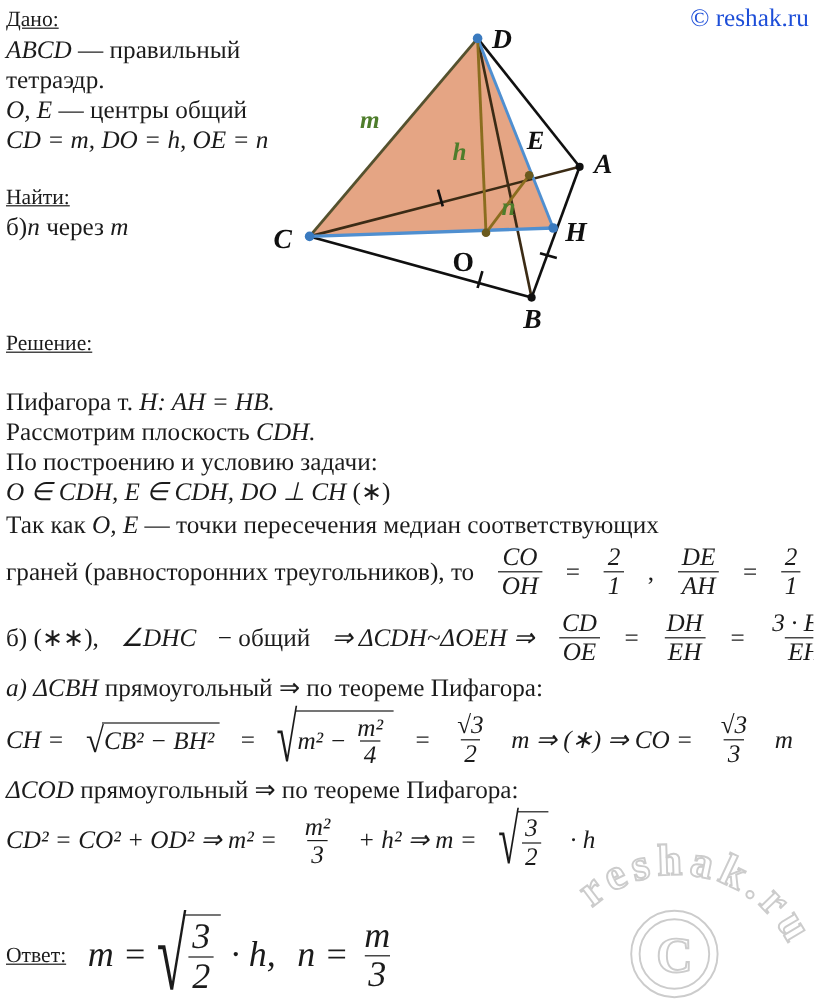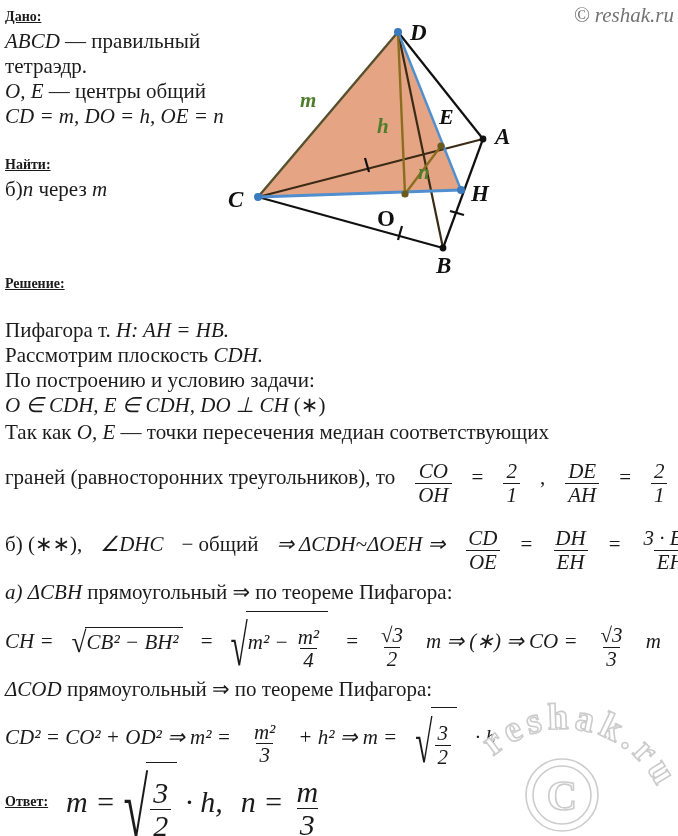--- a/index.html
+++ b/index.html
@@ -1,27 +1,27 @@
 <!DOCTYPE html>
 <html><head>
 <meta charset="utf-8">
 <style>
   html,body{margin:0;padding:0;background:#ffffff;}
   .page{position:relative;width:678px;height:836px;background:#fff;overflow:hidden;
         font-family:"Liberation Serif", serif;color:#1b1b1b;font-size:21px;}
   .abs{position:absolute;}
   .u{text-decoration:underline;}
-  .hd{font-size:14px;font-weight:bold;}
+  .hd{font-size:18px;}
   .i{font-style:italic;}
   .ln{line-height:25px;}
   
   .frac{display:inline-flex;flex-direction:column;align-items:center;line-height:1.08;
         font-style:italic;margin:0 2px;vertical-align:middle;}
   .frac .den{border-top:1.6px solid #1b1b1b;padding:0 3px;}
-  .frac .num{padding:0 3px;margin-top:12px;}
+  .frac .num{padding:0 3px;}
   
   .sqrt{display:inline-flex;align-items:flex-end;}
   .rsign{display:block;line-height:0.85;margin-right:-2px;font-style:normal;}
   .rbody{border-top:1.7px solid #1b1b1b;display:inline-flex;align-items:center;
          padding:2px 4px 0 2px;font-style:italic;gap:4px;}
   .sq1 .rsign{font-size:1.3em;transform:scaleY(1.08);transform-origin:50% 95%;}
   .sq2 .rsign{font-size:1.5em;transform:scaleY(1.85);transform-origin:50% 97%;}
   
   .fm{display:flex;align-items:center;gap:18px;white-space:nowrap;}
   .solution{position:absolute;left:5px;top:276px;width:670px;}
@@ -31,21 +31,21 @@
   .answer .big{font-size:30px;}
   .answer .fm{gap:8px;}
   svg text{font-family:"Liberation Serif", serif;}
 </style>
 </head>
 <body>
 
 <div class="page">
 
   <div class="copyright">
-    <span style="color:#737373;font-style:italic;">© reshak.ru</span>
+    <span style="color:#1d4ed8;">© reshak.ru</span>
   </div>
 
   <div class="abs" style="left:5px;top:4px;width:225px;">
     <div class="hd u ln">Дано:</div>
     <div class="ln"><span class="i">ABCD</span><span> — правильный</span></div>
     <div class="ln"><span>тетраэдр.</span></div>
     <div class="ln"><span class="i">O, E</span><span> — центры общий</span></div>
     <div class="ln i"><span>CD = m, DO = h, OE = n</span></div>
   </div>
 

